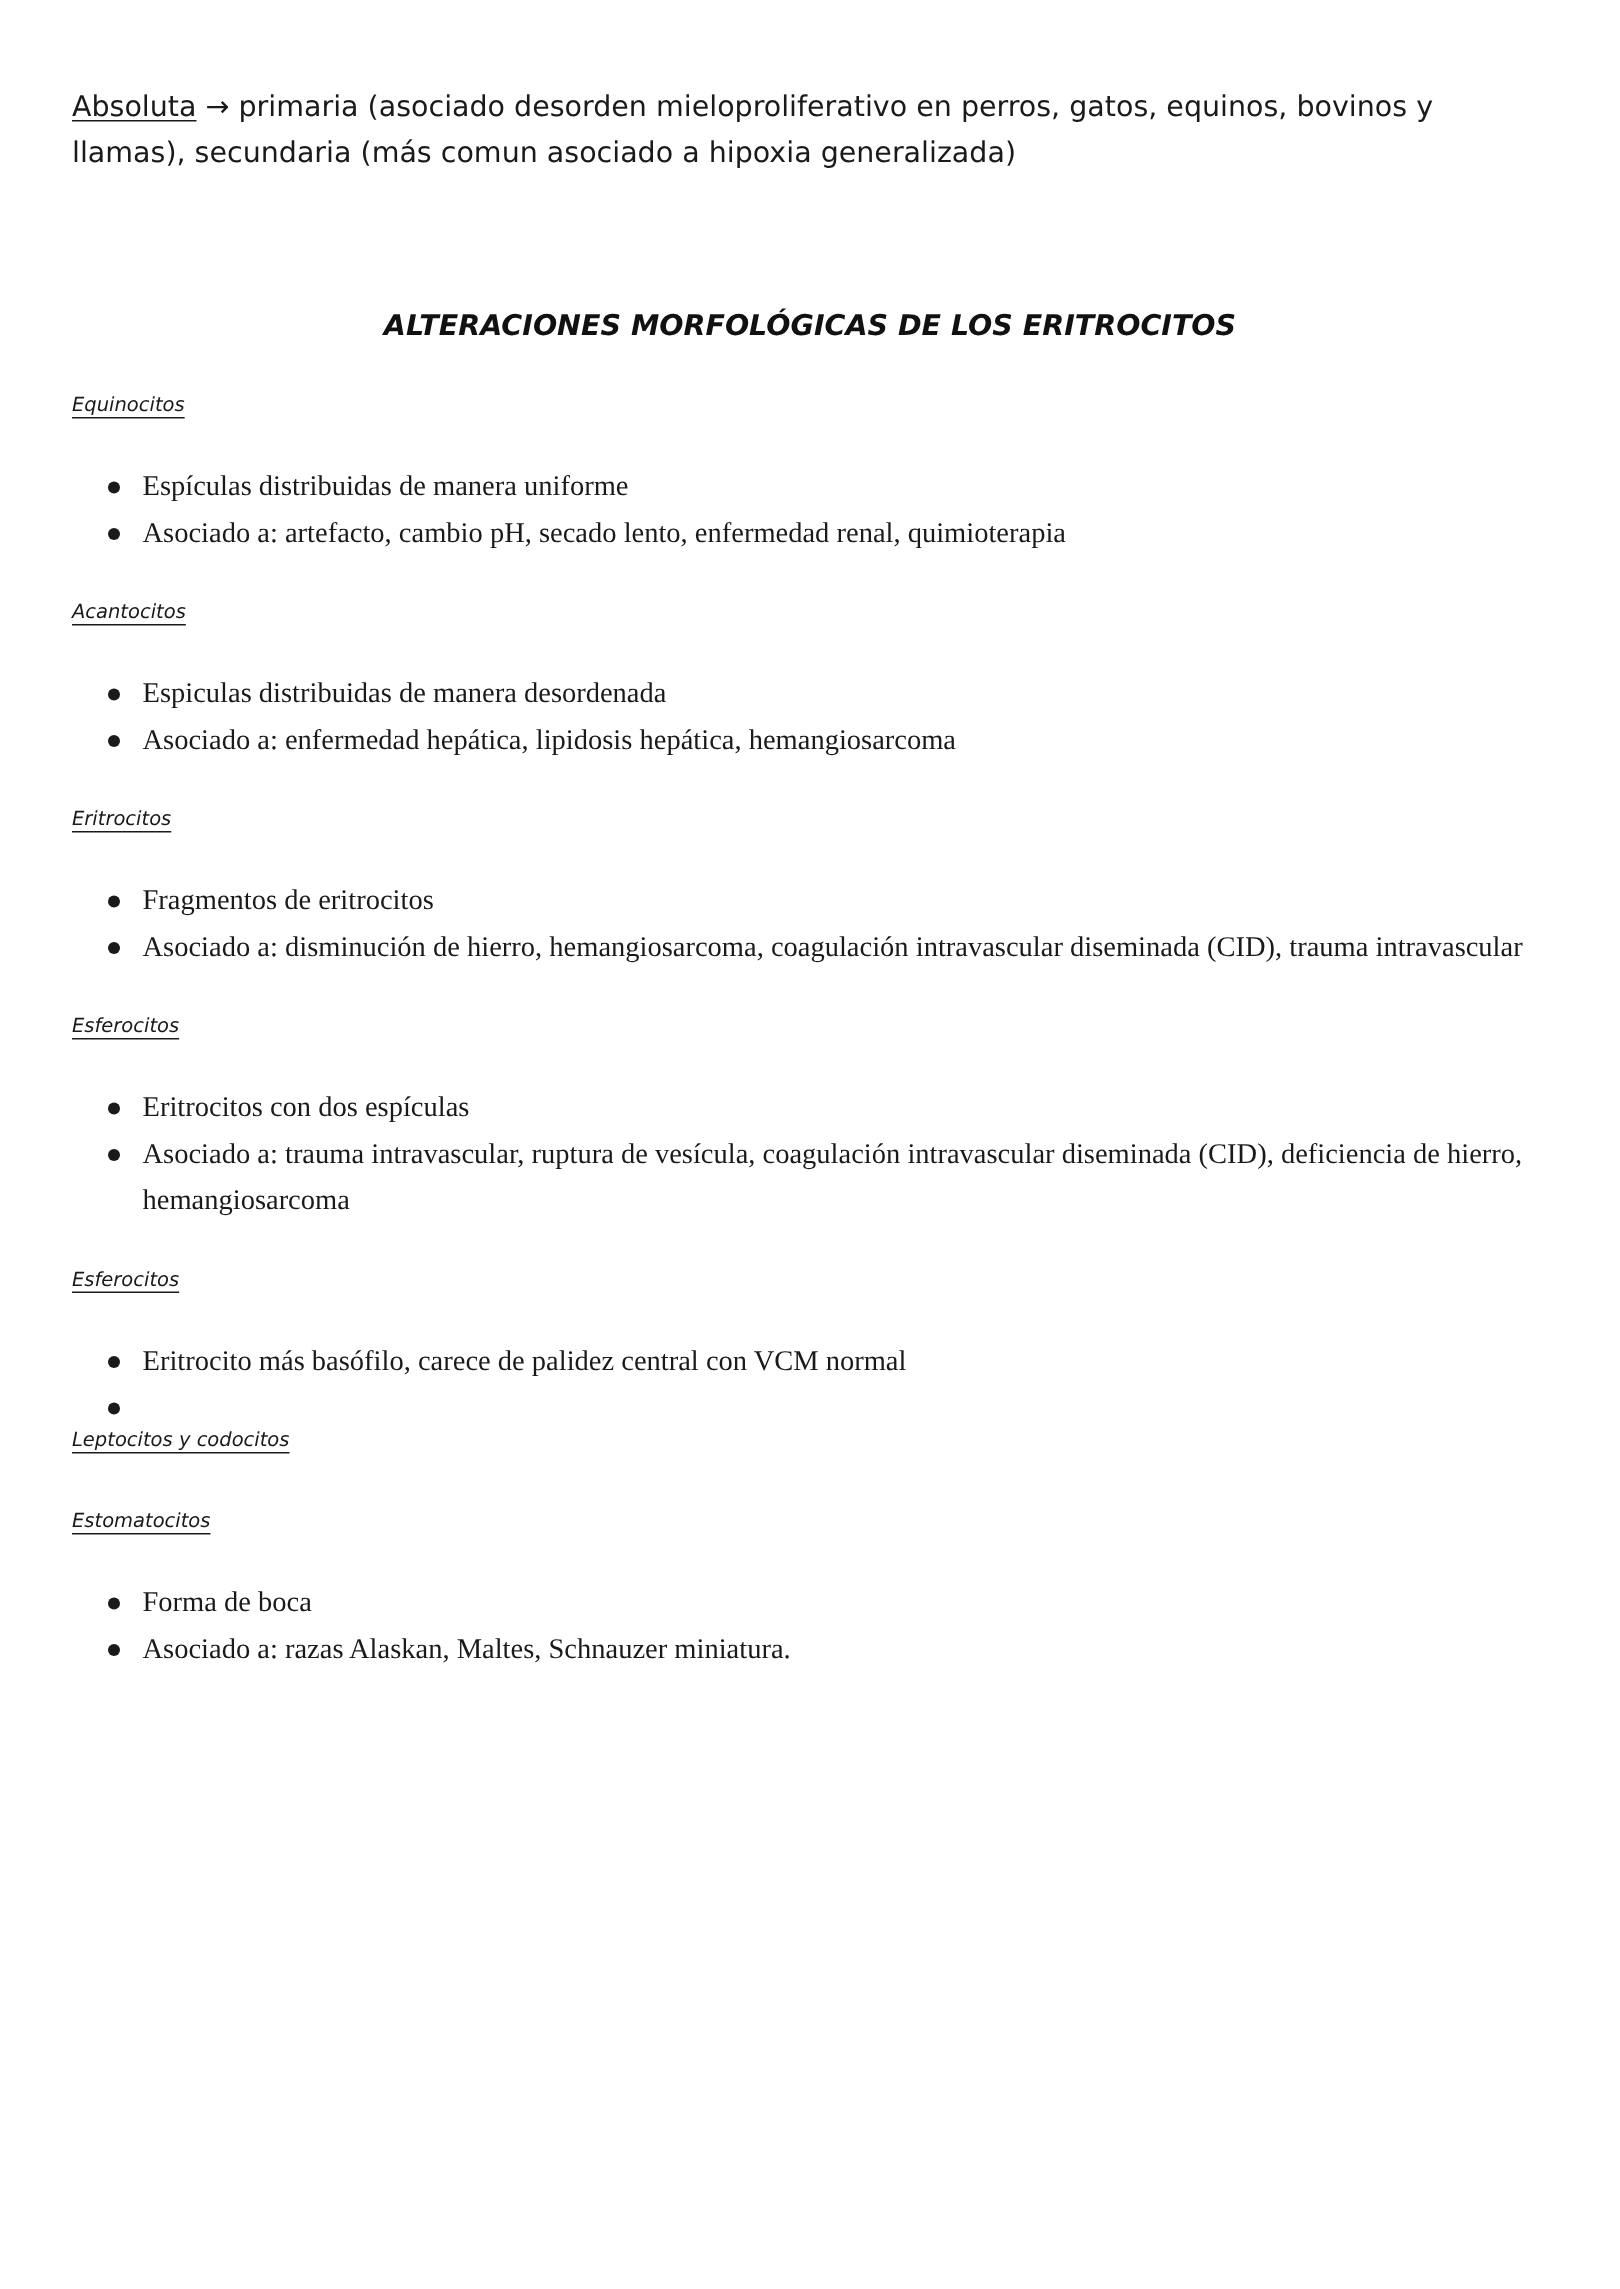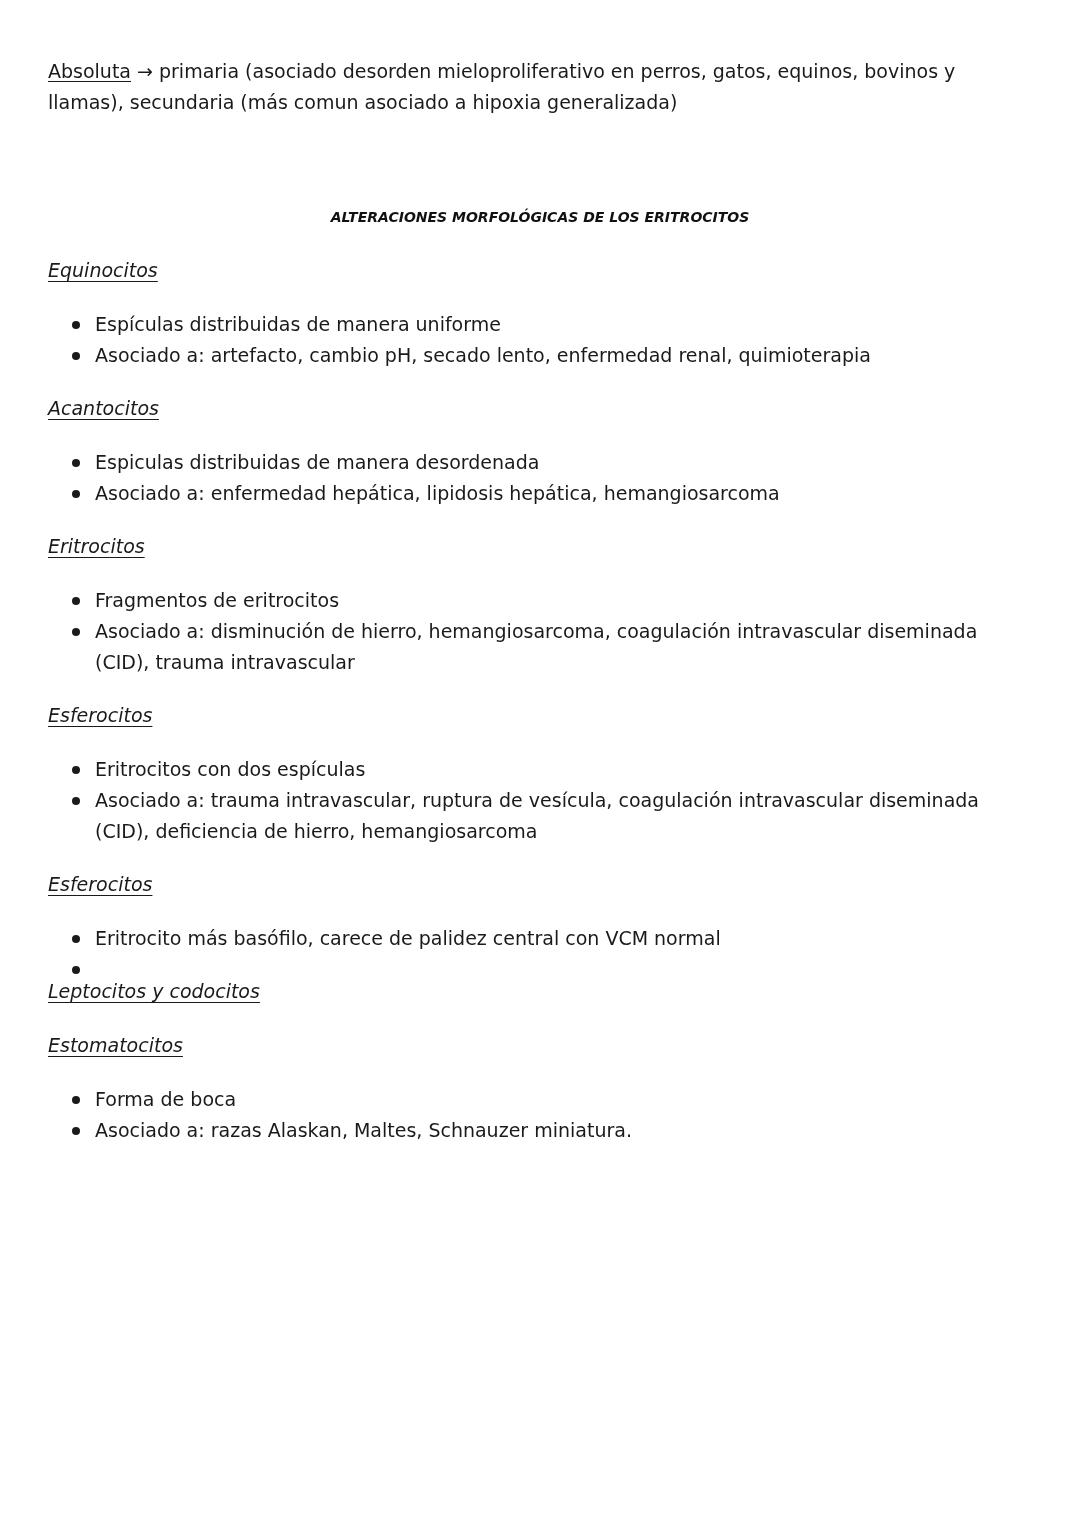--- a/index.html
+++ b/index.html
@@ -22,43 +22,44 @@
   .intro {
     margin: 0;
   }
   .underlined {
     text-decoration: underline;
     text-underline-offset: 3px;
   }
   .title {
     margin: 84px 0 0 0;
     text-align: center;
-    font-size: 14px;
+    font-size: 19px;
     line-height: 31px;
     font-weight: bold;
     font-style: italic;
     color: #111111;
   }
   .section-heading {
     margin: 22px 0 23px 0;
-    font-size: 19px;
+    font-size: 13px;
     line-height: 31px;
     font-weight: normal;
     font-style: italic;
     text-decoration: underline;
     text-underline-offset: 4px;
   }
   .bullets {
     list-style: none;
     margin: 0;
     padding: 0;
   }
   .bullets li {
     position: relative;
     padding-left: 47px;
+    font-family: Liberation Serif, serif;
   }
   .dot {
     position: absolute;
     left: 24px;
     top: 12px;
     width: 8px;
     height: 8px;
     border-radius: 50%;
     background: #1a1a1a;
   }

